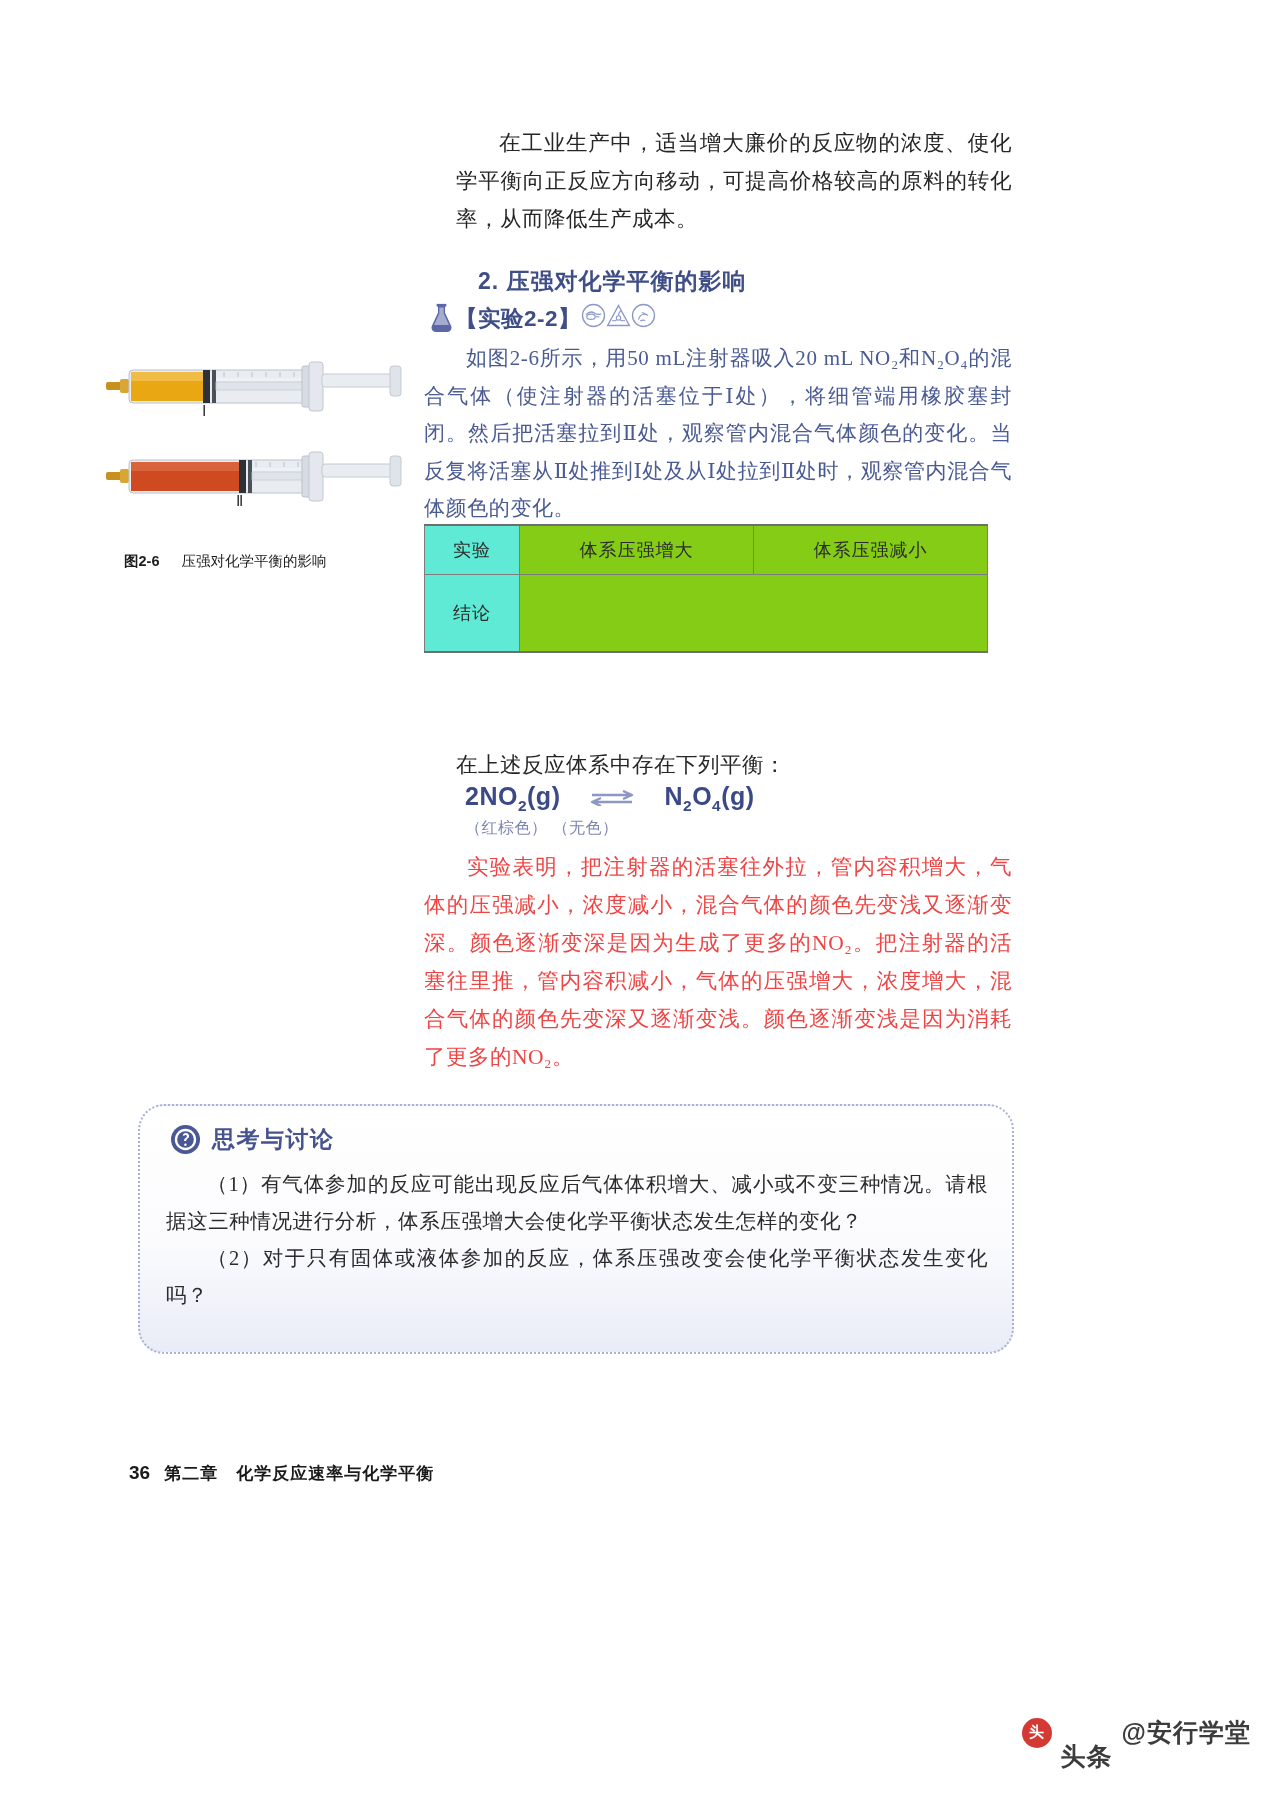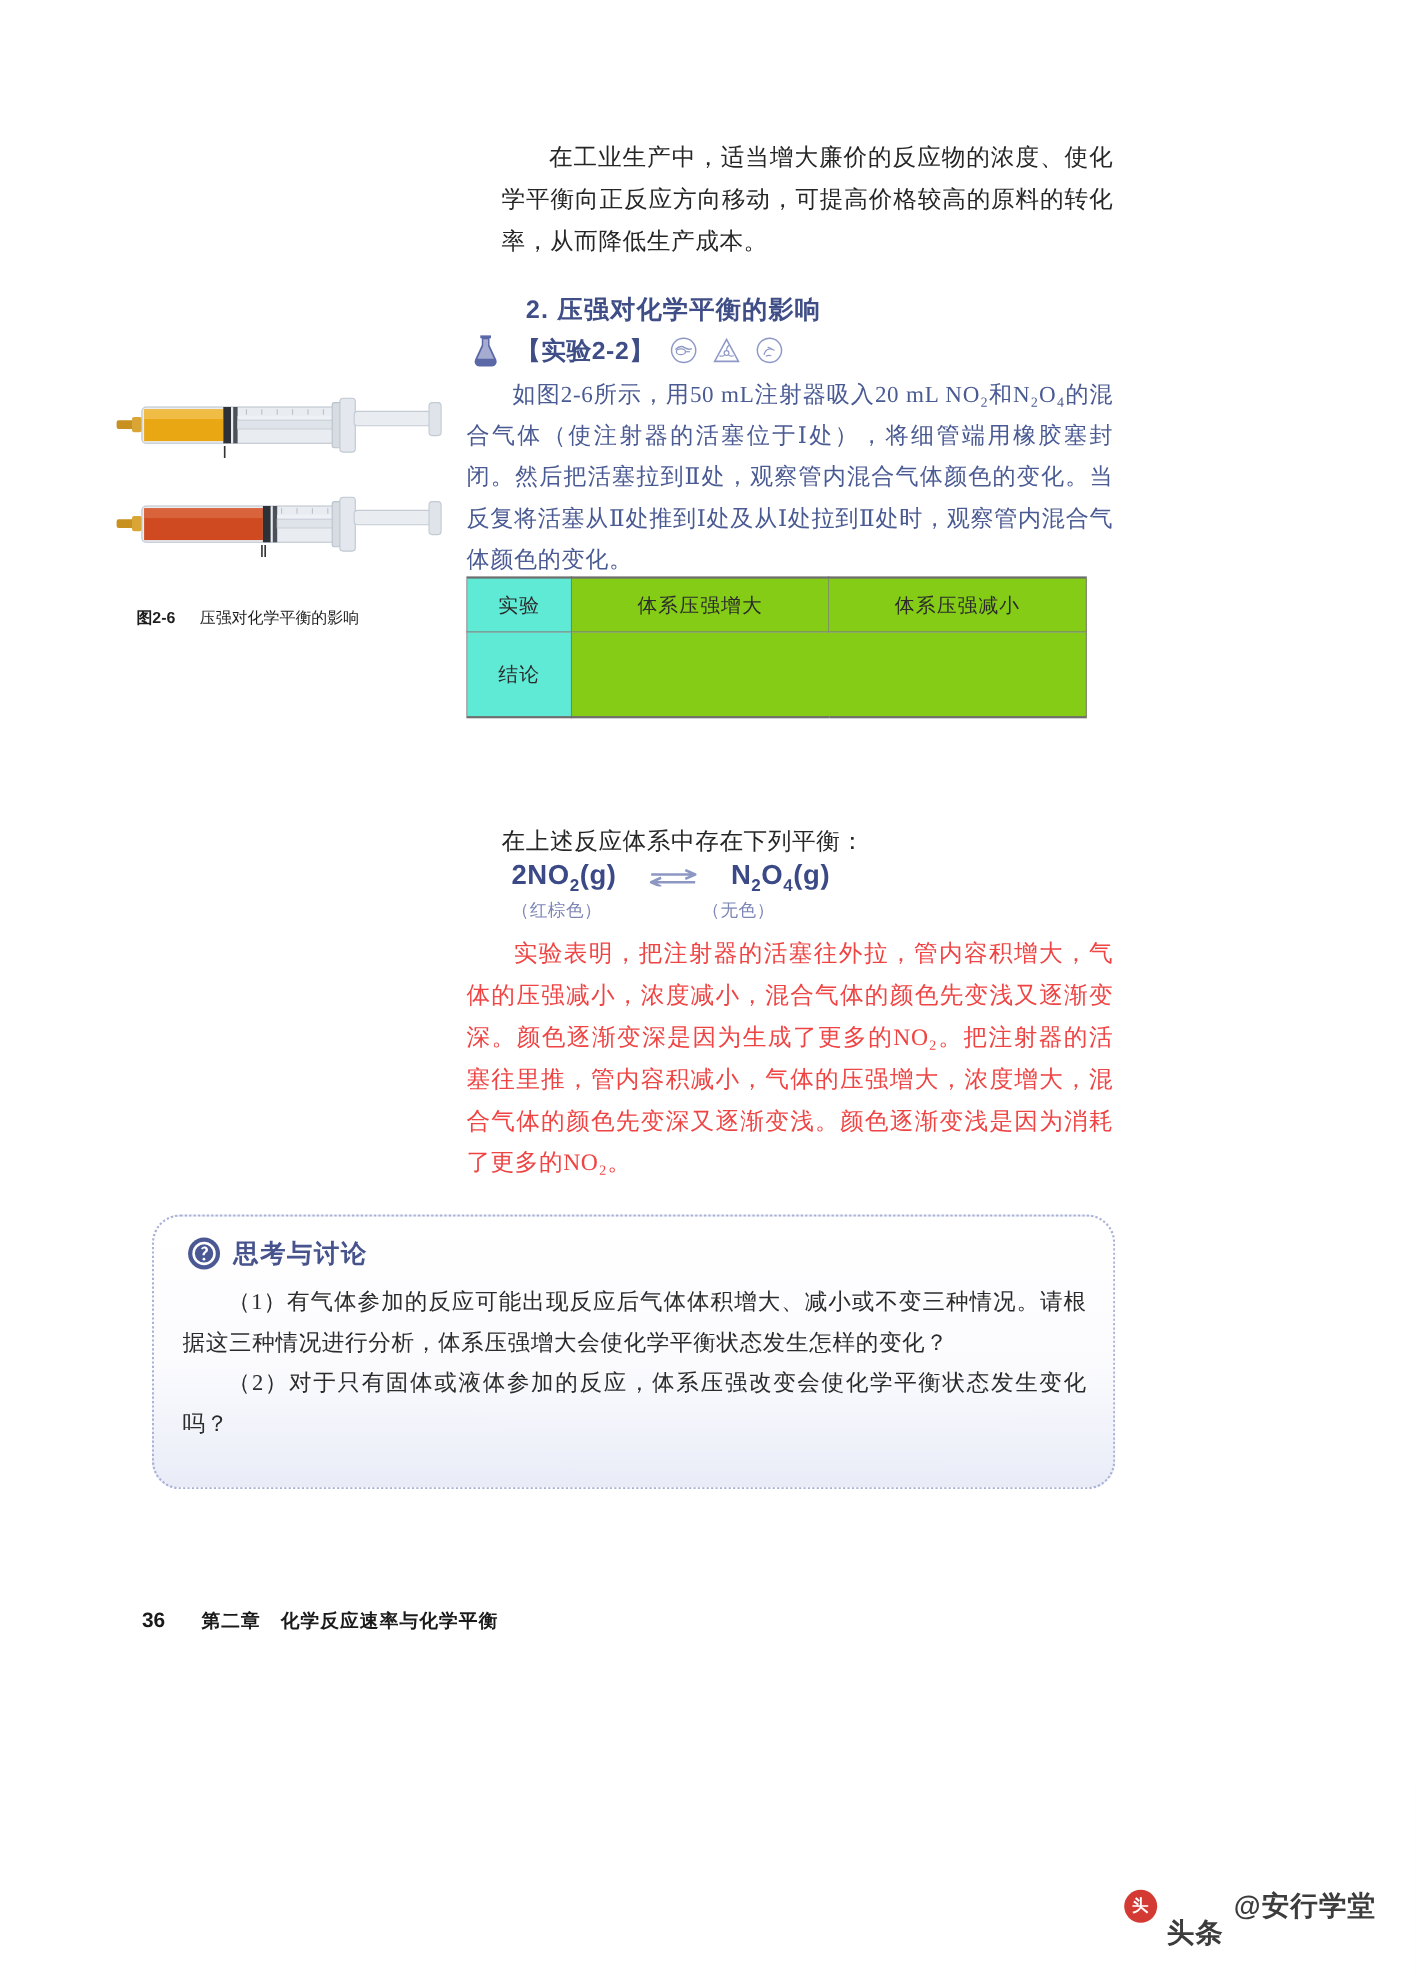--- a/index.html
+++ b/index.html
@@ -23,21 +23,21 @@
   
   .sub-heading{
     position:absolute;left:478px;top:266px;width:540px;
     font-size:23px;font-weight:bold;color:#3f4e86;letter-spacing:1px;
     font-family:"Liberation Sans","DejaVu Sans",sans-serif;
   }
 
   
   .exp-head{
     position:absolute;left:428px;top:303px;width:590px;
-    display:flex;align-items:center;gap:14px;
+    display:flex;gap:0;
   }
   .flask-icon{width:27px;height:30px;flex:0 0 auto;}
   .exp-title{
     font-size:22.5px;font-weight:bold;color:#3f4e86;letter-spacing:.5px;
     font-family:"Liberation Sans","DejaVu Sans",sans-serif;
   }
   .warn-ico{width:25px;height:25px;opacity:.85;}
 
   .exp-body{
     position:absolute;left:424px;top:340px;width:588px;
@@ -88,21 +88,21 @@
     font-family:"Liberation Sans","DejaVu Sans",sans-serif;
     display:flex;align-items:center;gap:28px;
   }
   .equation sub{font-size:.62em;}
   .eqarrow{display:inline-block;width:48px;text-align:center;font-size:22px;color:#8d97c4;}
   .eq-colors{
     position:absolute;left:465px;top:818px;width:400px;
     font-size:16px;color:#7d86b5;letter-spacing:.5px;
     font-family:"Liberation Sans","DejaVu Sans",sans-serif;
   }
-  .eq-colors span.c2{margin-left:86px;}
+  .eq-colors span.c2{}
 
   
   .para2{
     position:absolute;left:424px;top:848px;width:588px;
     font-size:21.5px;line-height:38px;color:#ef4444;
     text-align:justify;letter-spacing:.5px;text-indent:2em;
   }
 
   
   .thinkbox{
@@ -127,21 +127,21 @@
   }
   .think-body p{margin:0 0 0 0;text-indent:2em;}
 
   
   .footer{
     position:absolute;left:129px;top:1462px;
     display:flex;align-items:baseline;gap:14px;
     font-family:"Liberation Sans","DejaVu Sans",sans-serif;
   }
   .pg-num{font-size:19px;font-weight:bold;color:#1a1a1a;}
-  .pg-chap{font-size:17px;font-weight:bold;color:#1a1a1a;letter-spacing:1px;margin-left:19px;}
+  .pg-chap{font-size:17px;font-weight:bold;color:#1a1a1a;letter-spacing:1px;}
 
   
   .watermark{
     position:absolute;right:36px;bottom:26px;
     display:flex;align-items:center;gap:9px;
     font-family:"Liberation Sans","DejaVu Sans",sans-serif;
   }
   .wm-logo{
     width:30px;height:30px;border-radius:50%;
     background:#d33a33;display:flex;align-items:center;justify-content:center;

